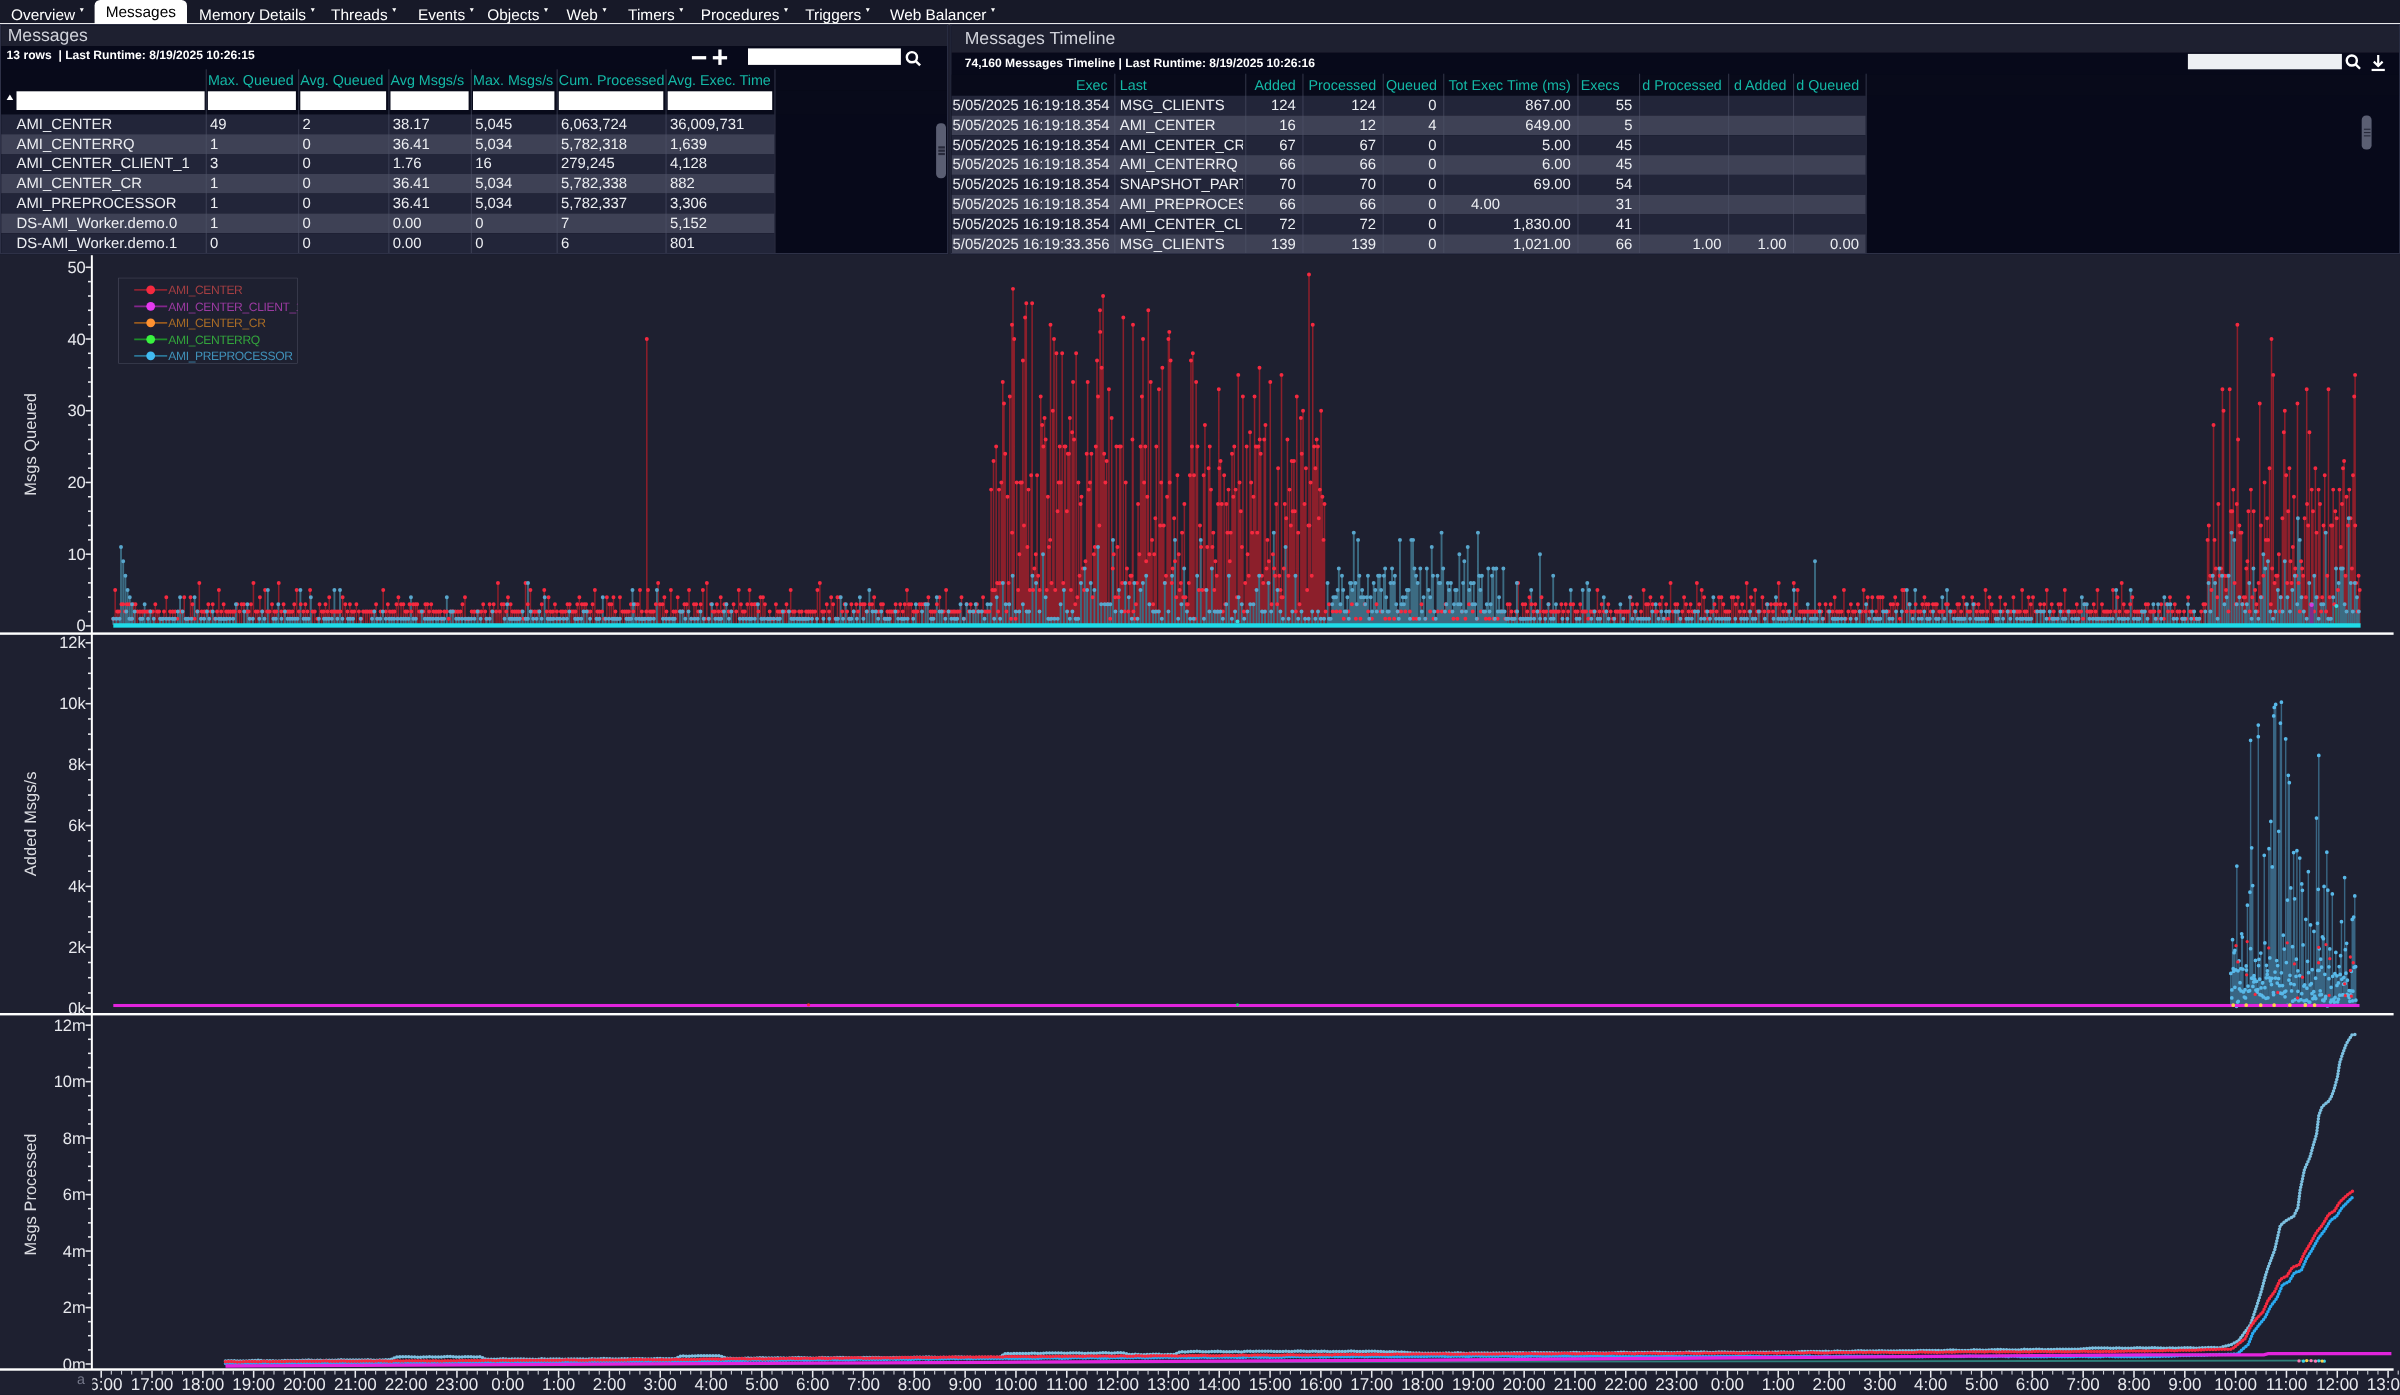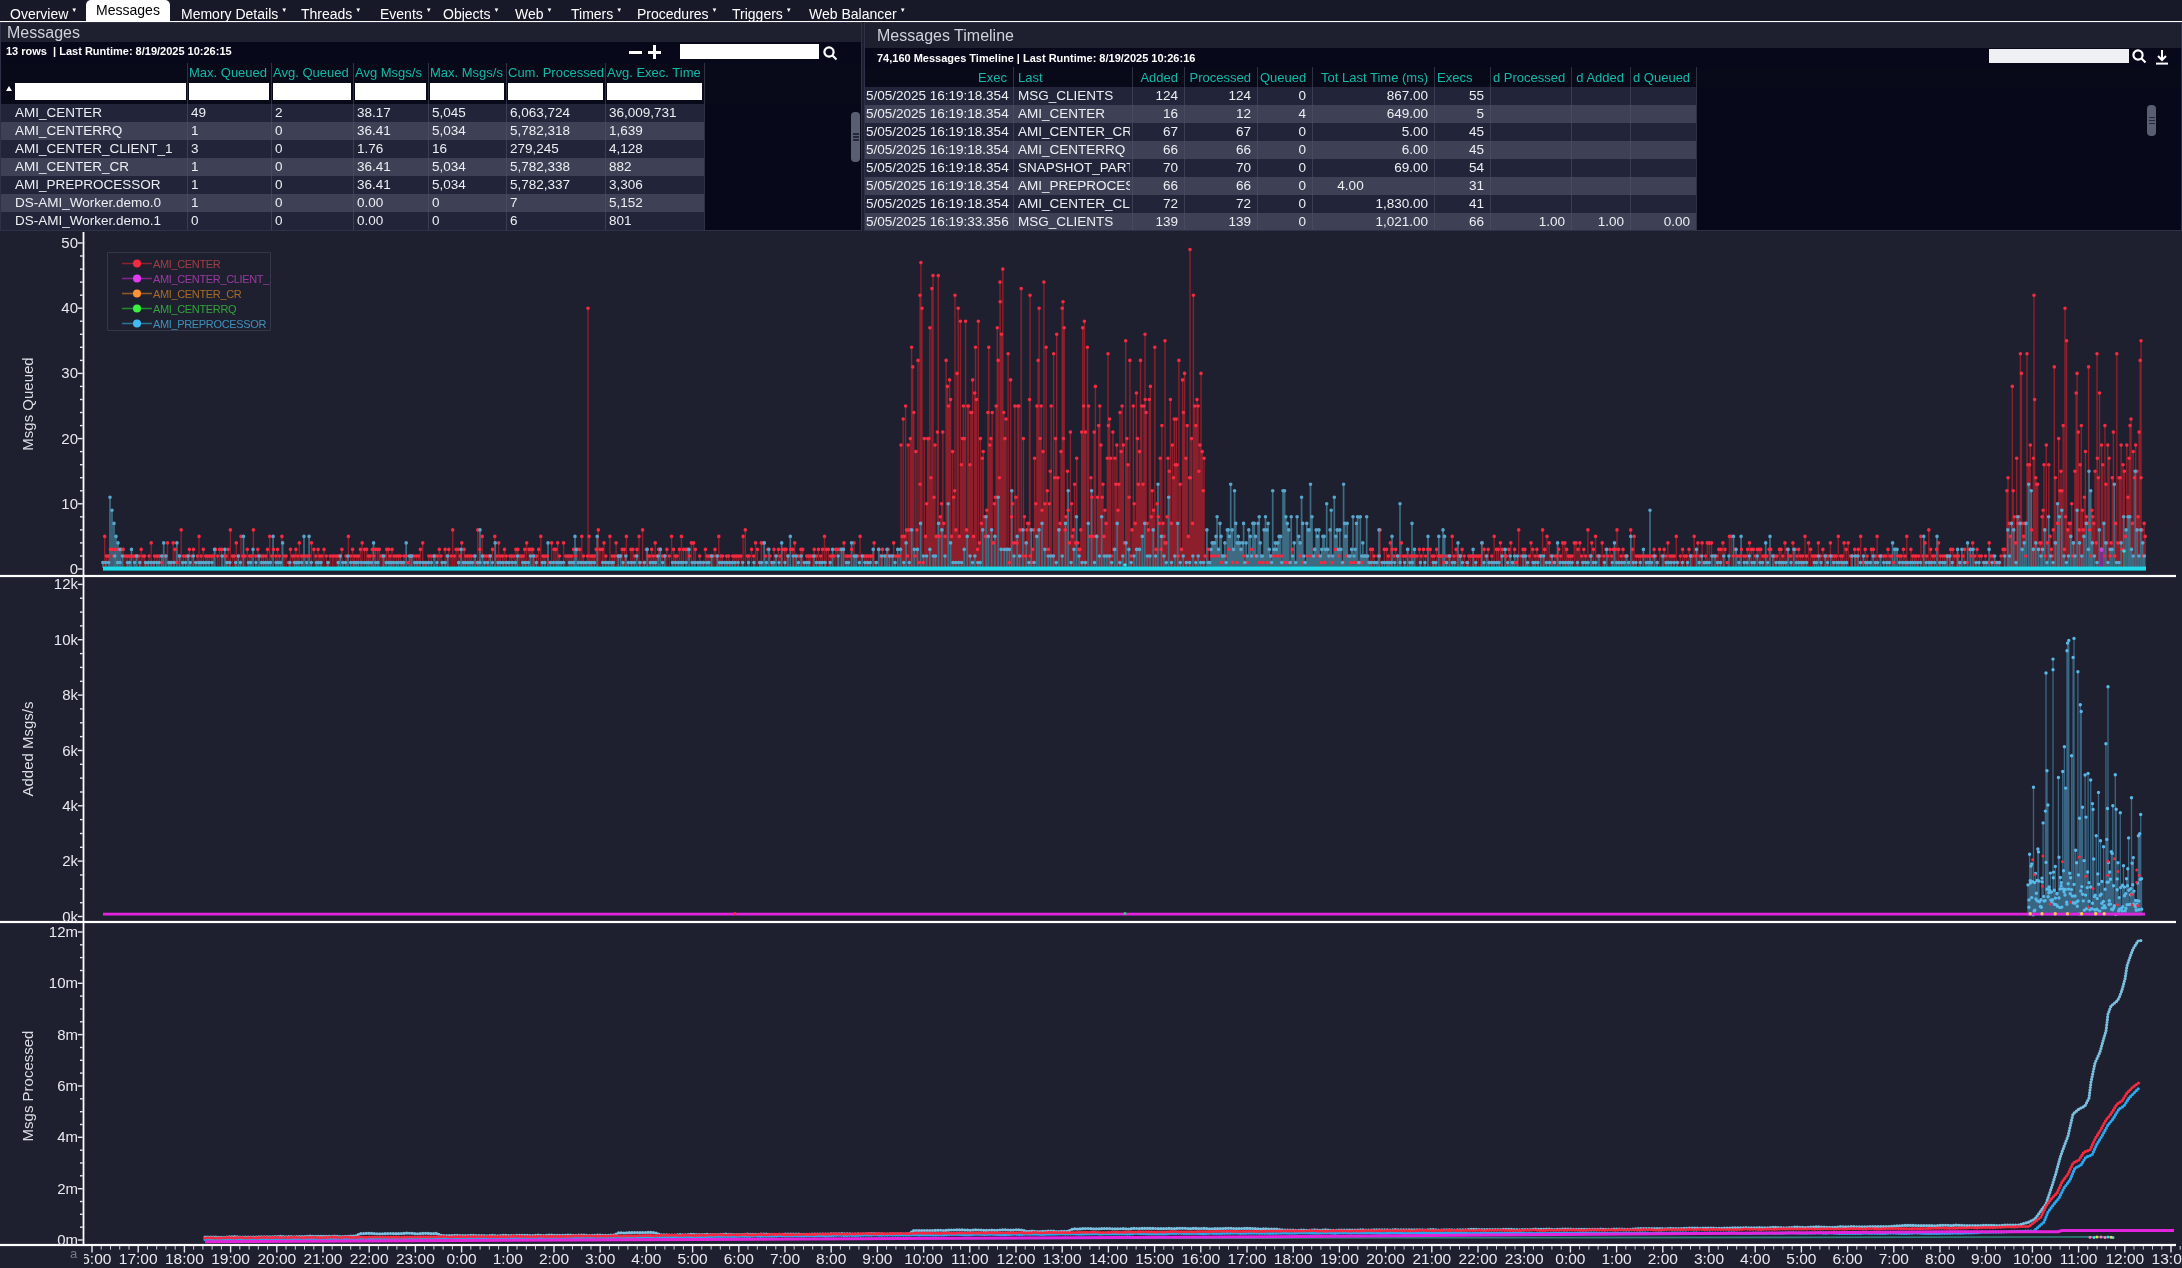--- a/index.html
+++ b/index.html
@@ -153,21 +153,21 @@
     <svg style="position:absolute;left:1288px;top:25px" width="18" height="18" viewBox="0 0 18 18">
       <path d="M9 2v9M5 8l4 4 4-4" stroke="#fff" stroke-width="2" fill="none"></path>
       <rect x="3" y="14.6" width="12" height="2" fill="#fff"></rect>
     </svg>
     <div class="hrow" style="top:45px;height:19px">
       <div class="hc" style="left:1px;width:145px;text-align:right;padding-right:4px">Exec</div>
       <div class="hc" style="left:149px;width:116px;padding-left:4px">Last</div>
       <div class="hc" style="left:268px;width:49px;text-align:right;padding-right:4px">Added</div>
       <div class="hc" style="left:320px;width:70px;text-align:right;padding-right:4px">Processed</div>
       <div class="hc" style="left:393px;width:52px;text-align:left;padding-right:4px">Queued</div>
-      <div class="hc" style="left:448px;width:119px;text-align:right;padding-right:4px">Tot Last Time (ms)</div>
+      <div class="hc" style="left:448px;width:119px;text-align:right;padding-right:4px">Tot Exec Time (ms)</div>
       <div class="hc" style="left:570px;width:53px;text-align:left;padding-right:4px">Execs</div>
       <div class="hc" style="left:626px;width:78px;text-align:right;padding-right:4px">d Processed</div>
       <div class="hc" style="left:707px;width:56px;text-align:right;padding-right:4px">d Added</div>
       <div class="hc" style="left:766px;width:63px;text-align:right;padding-right:4px">d Queued</div>
     </div>
     <div class="drow dark" style="top:64px;width:831px">
       <div class="dc" style="left:1px;width:145px;text-align:right;padding-right:4px">5/05/2025 16:19:18.354</div>
       <div class="dc" style="left:149px;width:116px;padding-left:4px">MSG_CLIENTS</div>
       <div class="dc" style="left:268px;width:49px;text-align:right;padding-right:4px">124</div>
       <div class="dc" style="left:320px;width:70px;text-align:right;padding-right:4px">124</div>

